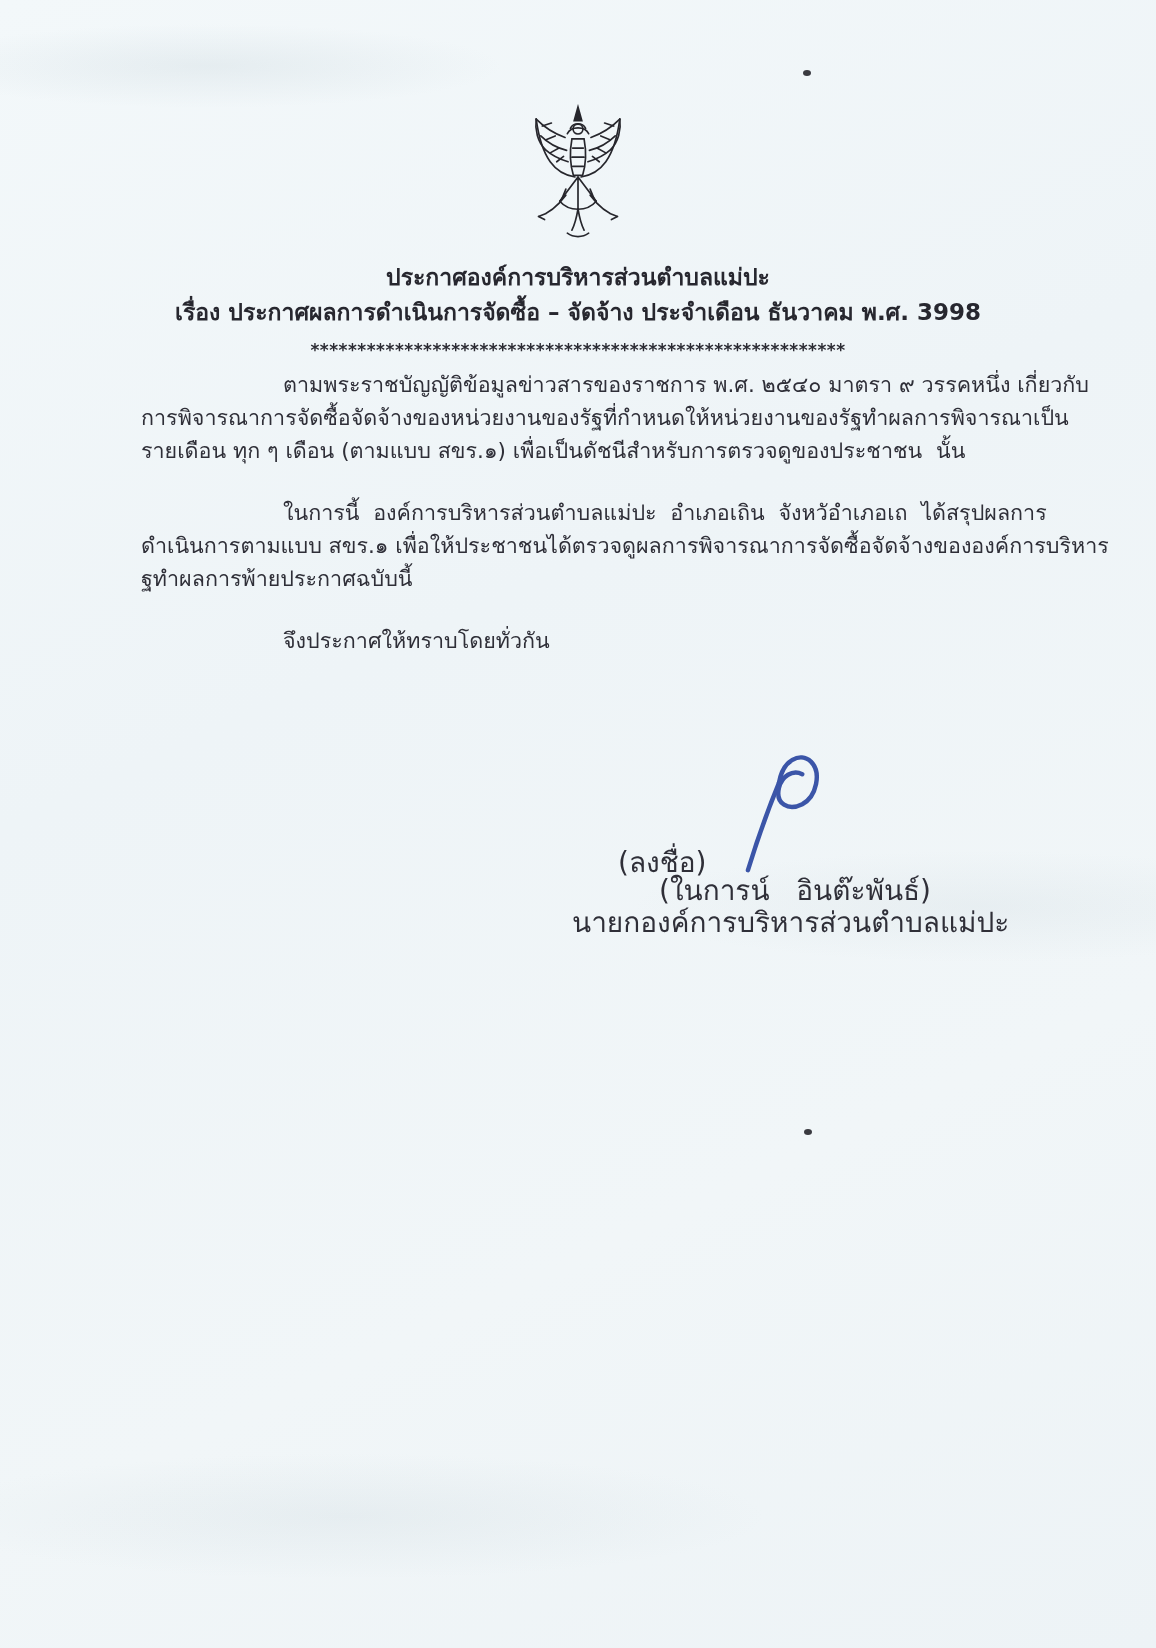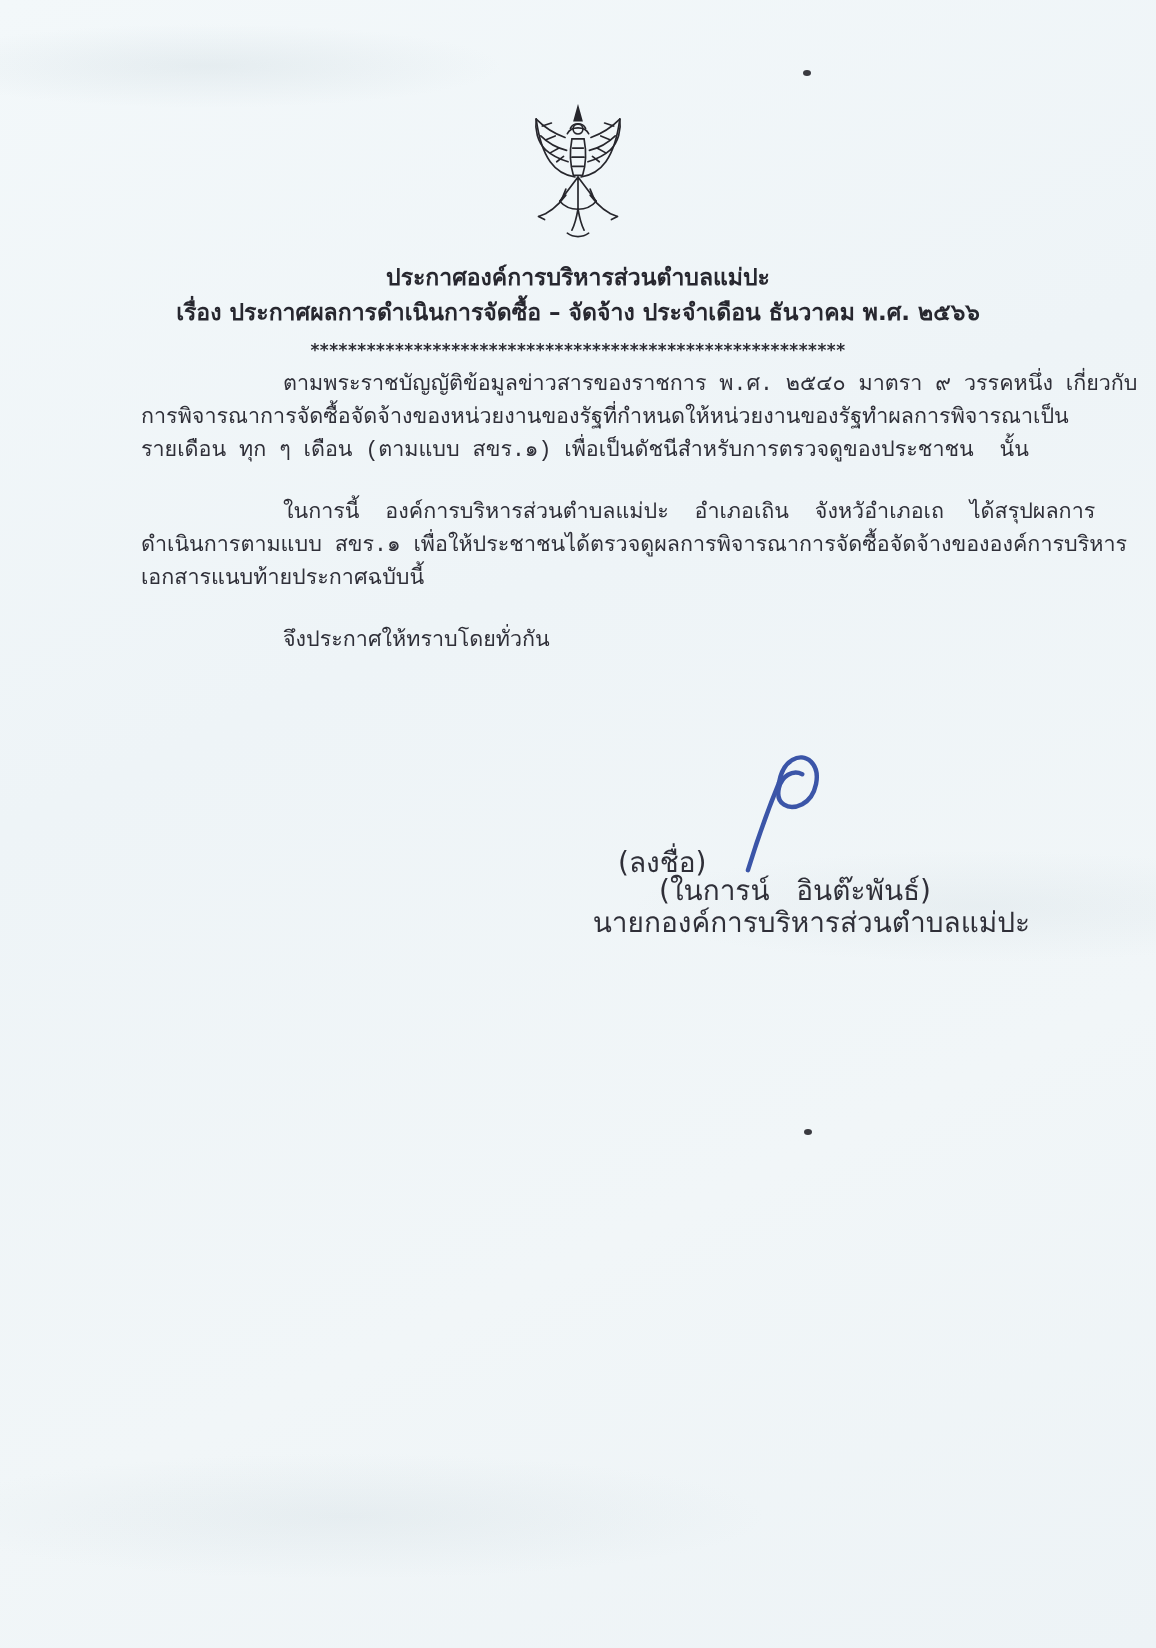--- a/index.html
+++ b/index.html
@@ -34,37 +34,37 @@
     color:#27272f;
   }
   .divider-line{
     margin-top:3px;font-weight:bold;font-size:17px;letter-spacing:.5px;
     color:#2c2c34;white-space:pre;
   }
   .content{
     position:absolute;left:141px;top:368px;width:878px;
     font-size:21.5px;line-height:33px;color:#2f2f38;
   }
-  .para{margin:0 0 0 0;font-family:Liberation Mono, monospace;}
+  .para{margin:0 0 0 0;}
   .para + .para{margin-top:29px;}
   .t-line{white-space:pre;}
   .t-line.indent{padding-left:142px;}
   .closing{margin-top:29px;}
   .date-line{
     position:absolute;left:420px;top:733px;
     font-size:21.5px;white-space:pre;color:#2f2f38;
   }
   .sig-block{
     position:absolute;left:560px;top:748px;width:470px;height:200px;
     font-size:28px;color:#2f2f38;
   }
   .sign-label{position:absolute;left:58px;top:92px;white-space:pre;}
   .signature-svg{position:absolute;left:158px;top:0px;width:120px;height:126px;}
   .sig-name{position:absolute;top:120px;left:0;width:470px;text-align:center;white-space:pre;}
-  .sig-pos{position:absolute;top:152px;left:0;width:470px;text-align:right;white-space:pre;}
+  .sig-pos{position:absolute;top:152px;left:12px;width:470px;text-align:left;white-space:pre;}
   .speck{position:absolute;width:8px;height:6px;border-radius:50%;background:#3a3a40;}
   .speck.top{left:803px;top:70px;}
   .speck.bottom{left:804px;top:1129px;}
 </style>
 </head>
 <body>
 
 <div class="page">
 
   <div class="emblem">
@@ -105,34 +105,34 @@
         <path d="M64 120 C52 136 42 144 28 148 M28 148 L38 144 M28 148 L36 152"></path>
         <path d="M96 120 C108 136 118 144 132 148 M132 148 L122 144 M132 148 L124 152"></path>
 
         <path d="M66 170 C74 176 86 176 94 170"></path>
       </g>
     </svg>
   </div>
 
   <div class="title-block">
     <div>ประกาศองค์การบริหารส่วนตำบลแม่ปะ</div>
-    <div>เรื่อง ประกาศผลการดำเนินการจัดซื้อ – จัดจ้าง ประจำเดือน ธันวาคม พ.ศ. ๒๕๖๖</div>
+    <div>เรื่อง ประกาศผลการดำเนินการจัดซื้อ – จัดจ้าง ประจำเดือน ธันวาคม พ.ศ. 3998</div>
     <div class="divider-line">*********************************************************</div>
   </div>
 
   <div class="content">
     <div class="para">
       <div class="t-line indent">ตามพระราชบัญญัติข้อมูลข่าวสารของราชการ พ.ศ. ๒๕๔๐ มาตรา ๙ วรรคหนึ่ง เกี่ยวกับ</div>
       <div class="t-line">การพิจารณาการจัดซื้อจัดจ้างของหน่วยงานของรัฐที่กำหนดให้หน่วยงานของรัฐทำผลการพิจารณาเป็น</div>
       <div class="t-line">รายเดือน ทุก ๆ เดือน (ตามแบบ สขร.๑) เพื่อเป็นดัชนีสำหรับการตรวจดูของประชาชน  นั้น</div>
     </div>
     <div class="para">
       <div class="t-line indent">ในการนี้  องค์การบริหารส่วนตำบลแม่ปะ  อำเภอเถิน  จังหวัอำเภอเถ  ได้สรุปผลการ</div>
       <div class="t-line">ดำเนินการตามแบบ สขร.๑ เพื่อให้ประชาชนได้ตรวจดูผลการพิจารณาการจัดซื้อจัดจ้างขององค์การบริหาร</div>
-      <div class="t-line">เอกสารแนบท้ายประกาศฉบับนี้</div>
+      <div class="t-line">ฐทำผลการพ้ายประกาศฉบับนี้</div>
     </div>
     <div class="para closing">
       <div class="t-line indent">จึงประกาศให้ทราบโดยทั่วกัน</div>
     </div>
   </div>
 
 
   <div class="sig-block">
     <span class="sign-label">(ลงชื่อ)</span>
     <svg class="signature-svg" viewBox="0 0 110 130" xmlns="http://www.w3.org/2000/svg">

